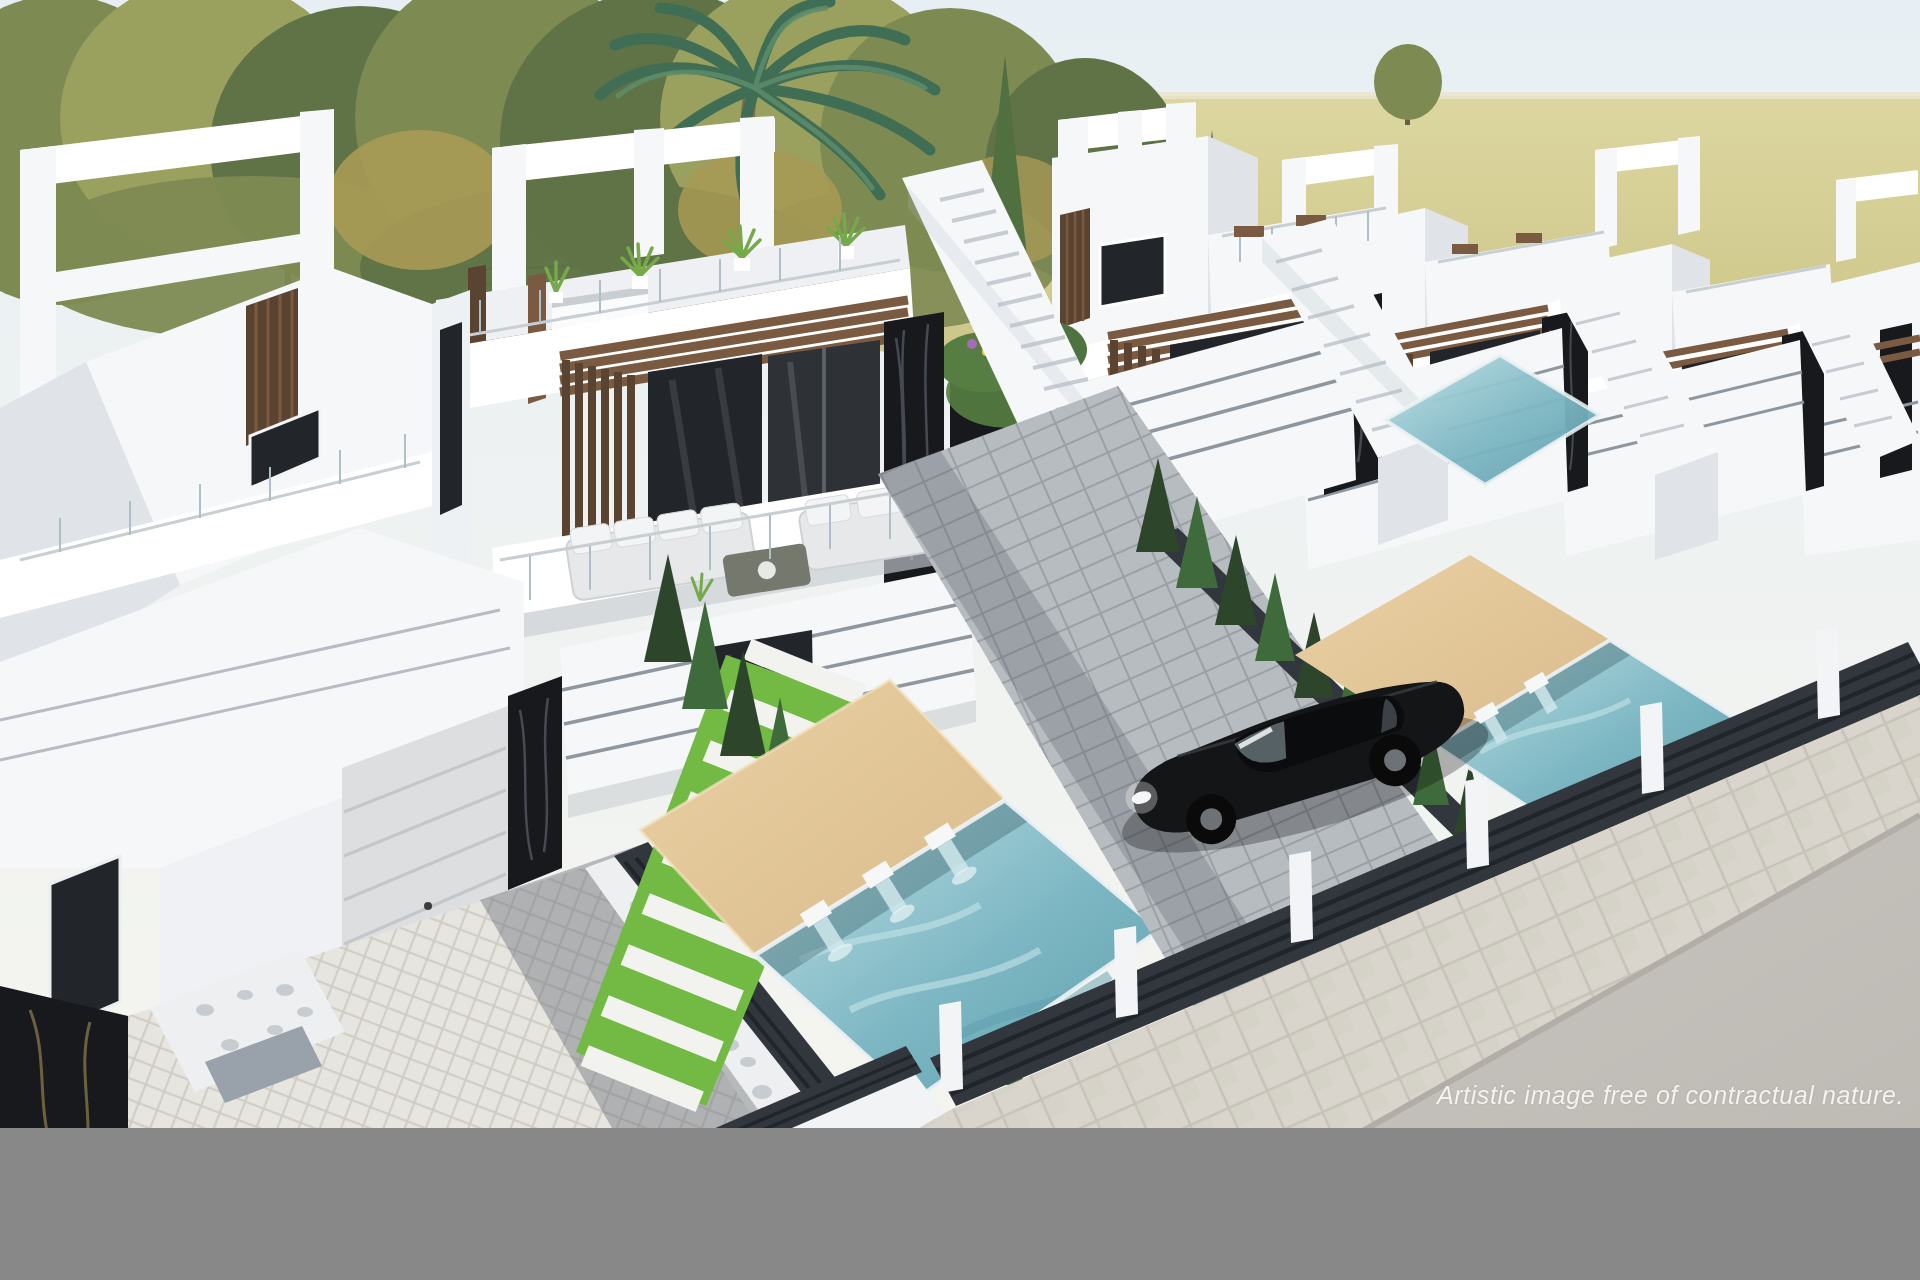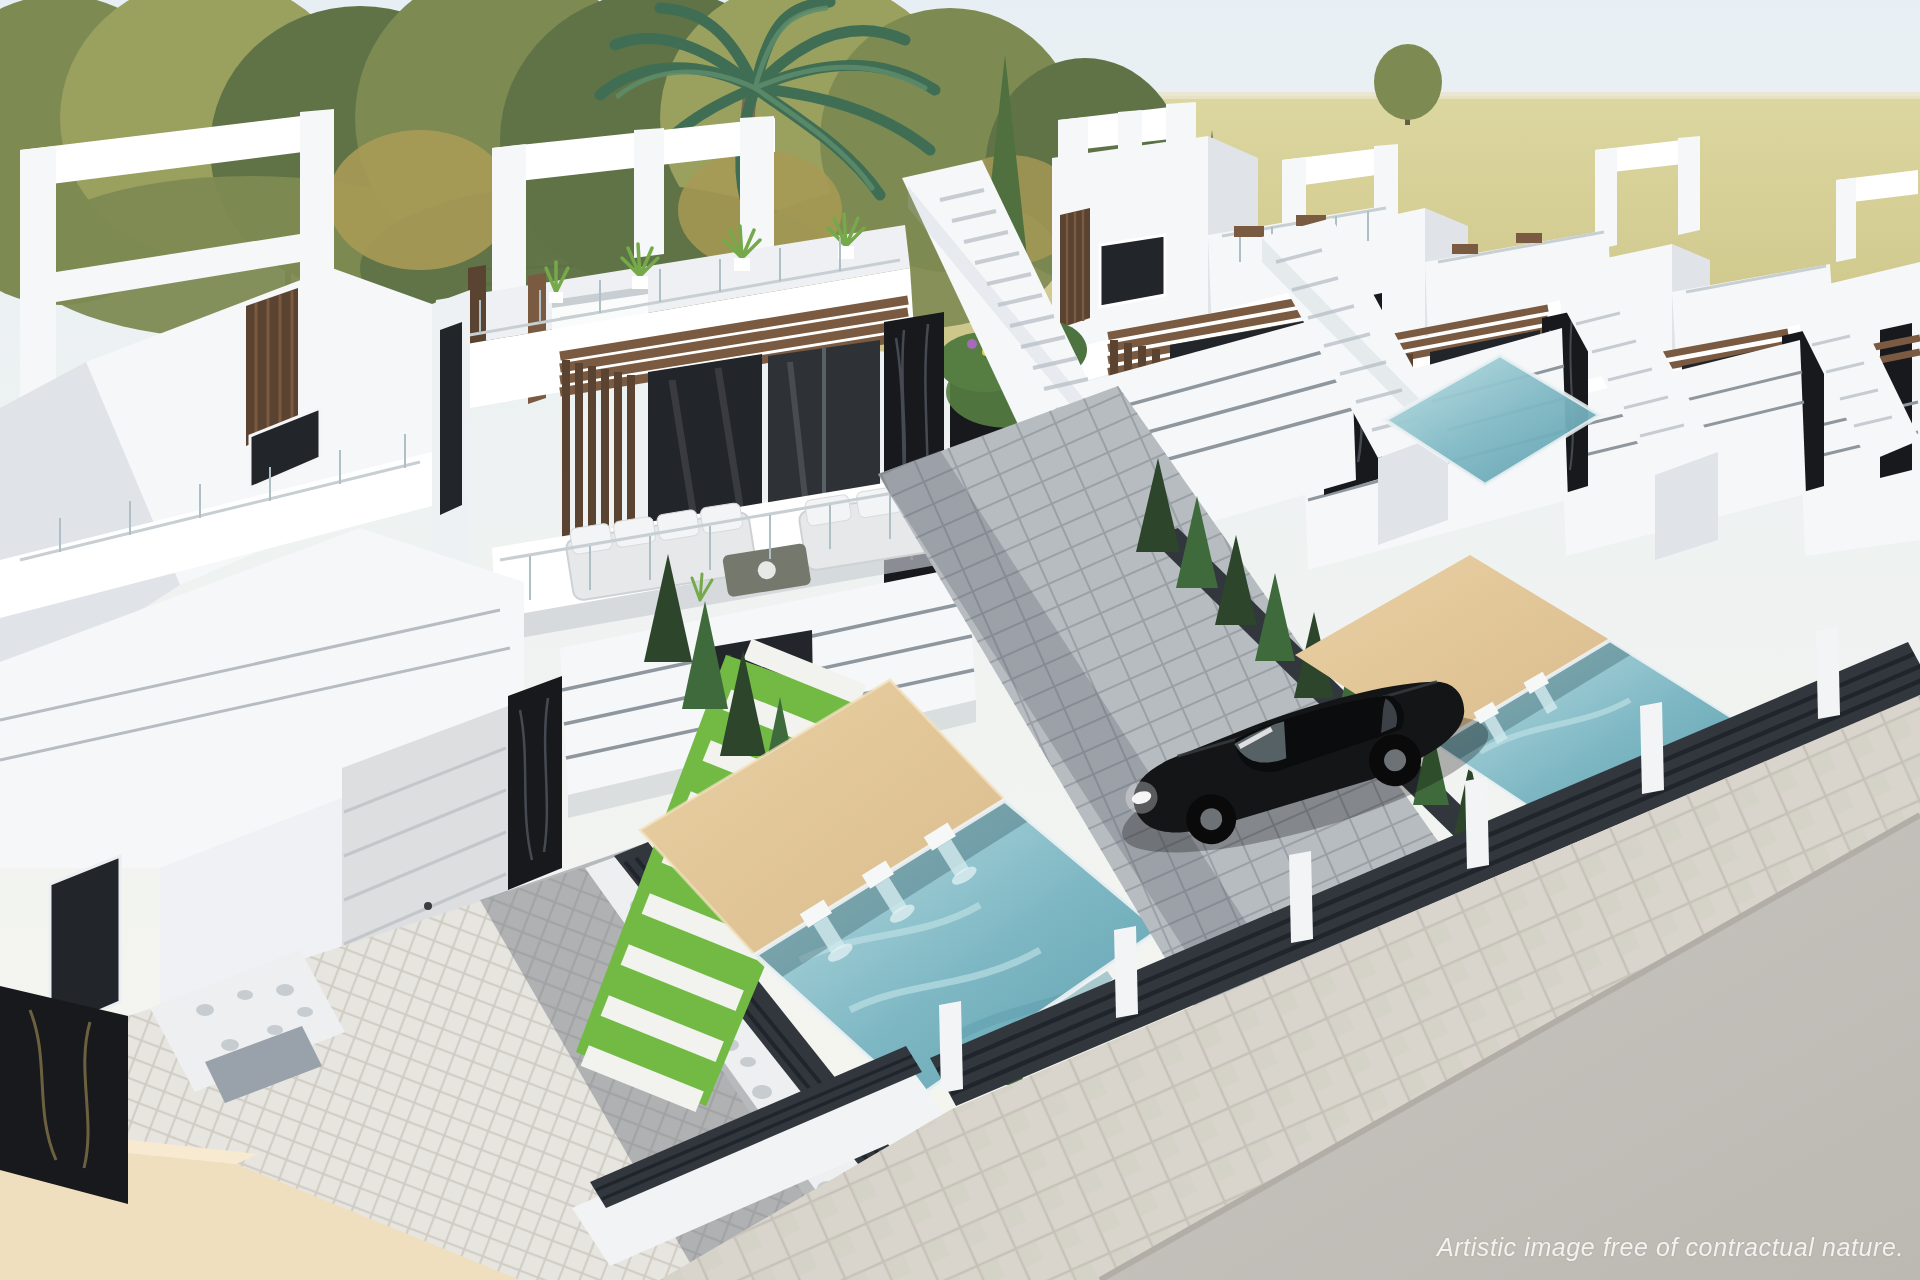--- a/index.html
+++ b/index.html
@@ -1,16 +1,16 @@
 <!DOCTYPE html>
 <html style="--sky-top: #e8eff4; --sky-low: #f7f6ee; --field: #c9c183; --field-light: #dcd7a0; --horizon: #e9e5cc; --meadow: #a6b077; --path: #cfc8b4; --tree-dark: #5f7347; --tree-mid: #7d8a52; --tree-light: #9aa05e; --tree-autumn: #a89a55; --conifer: #50703f; --trunk: #6b5b45; --palm-leaf: #3f6e55; --palm-leaf-light: #5d8d6b; --palm-trunk: #7c6a50; --villa-white: #f5f7f9; --villa-bright: #ffffff; --villa-shade: #e0e4e9; --villa-deep: #c7ccd2; --groove: #8e969e; --wood: #7a5a40; --wood-dark: #5a4330; --marble: #17191d; --marble-vein: #5a5f6a; --marble-gold: #8a7a4a; --glass-dark: #22252a; --glass-mid: #2e3236; --glass-streak: #aebfc6; --balustrade: #c8cfd3; --pool: #7db7c3; --pool-deep: #5e9dad; --pool-light: #bfe0e5; --deck: #ead0a4; --deck-shade: #d9bc8c; --grass: #7cc24a; --grass-dark: #57a437; --gravel: #edeff1; --pebble: #c6ccd0; --herringbone: #e7e5e0; --herringbone-line: #d0ccc4; --pave-shadow: #626a75; --court: #b7bcc1; --court-line: #9aa0a5; --hedge: #2c452b; --hedge-light: #3f6b3c; --fence: #31373d; --fence-line: #1a1e24; --sidewalk: #d9d5cd; --sidewalk-line: #c6c1b8; --road: #c9c6c1; --road-dark: #bcb8b2; --curb: #b2aea7; --car-body: #141517; --car-roof: #0b0c0d; --car-window: #5e6a70; --car-rim: #6d7277; --sofa: #e7e8e9; --sofa-light: #f3f4f5; --flower-purple: #a76ab8; --flower-pink: #c2556e; --flower-yellow: #d8d24e; --caption: #f7f6f4;"><head>
 <meta charset="utf-8">
 <style>
   html,body{margin:0;padding:0;background:#888;}
-  .stage{position:relative;width:1920px;height:1280px;overflow:hidden;
+  .stage{position:relative;width:1920px;height:1128px;overflow:hidden;
          font-family:"Liberation Sans",sans-serif;}
   .stage svg{position:absolute;inset:0;display:block;}
   .caption{position:absolute;right:16px;bottom:18px;font-style:italic;
            font-size:25px;letter-spacing:.6px;color:var(--caption,#f7f6f4);
            opacity:.95;text-shadow:0 0 2px rgba(120,115,105,.35);}
   :root{
     --sky-top:#e8eff4;--sky-low:#f7f6ee;--field:#c9c183;--field-light:#dcd7a0;--horizon:#e9e5cc;
     --meadow:#a6b077;--path:#cfc8b4;
     --tree-dark:#5f7347;--tree-mid:#7d8a52;--tree-light:#9aa05e;--tree-autumn:#a89a55;
     --conifer:#50703f;--trunk:#6b5b45;

